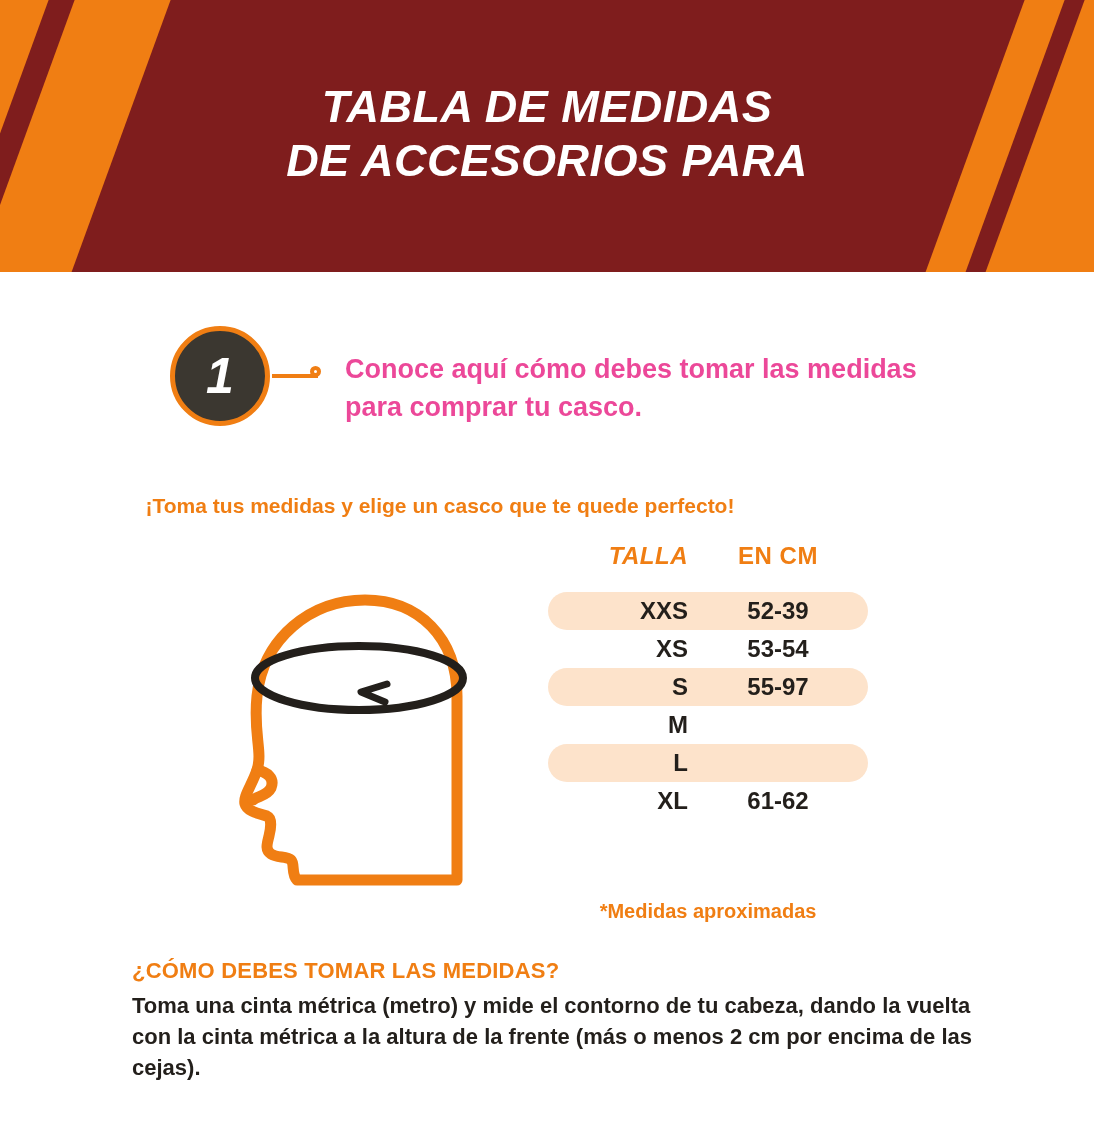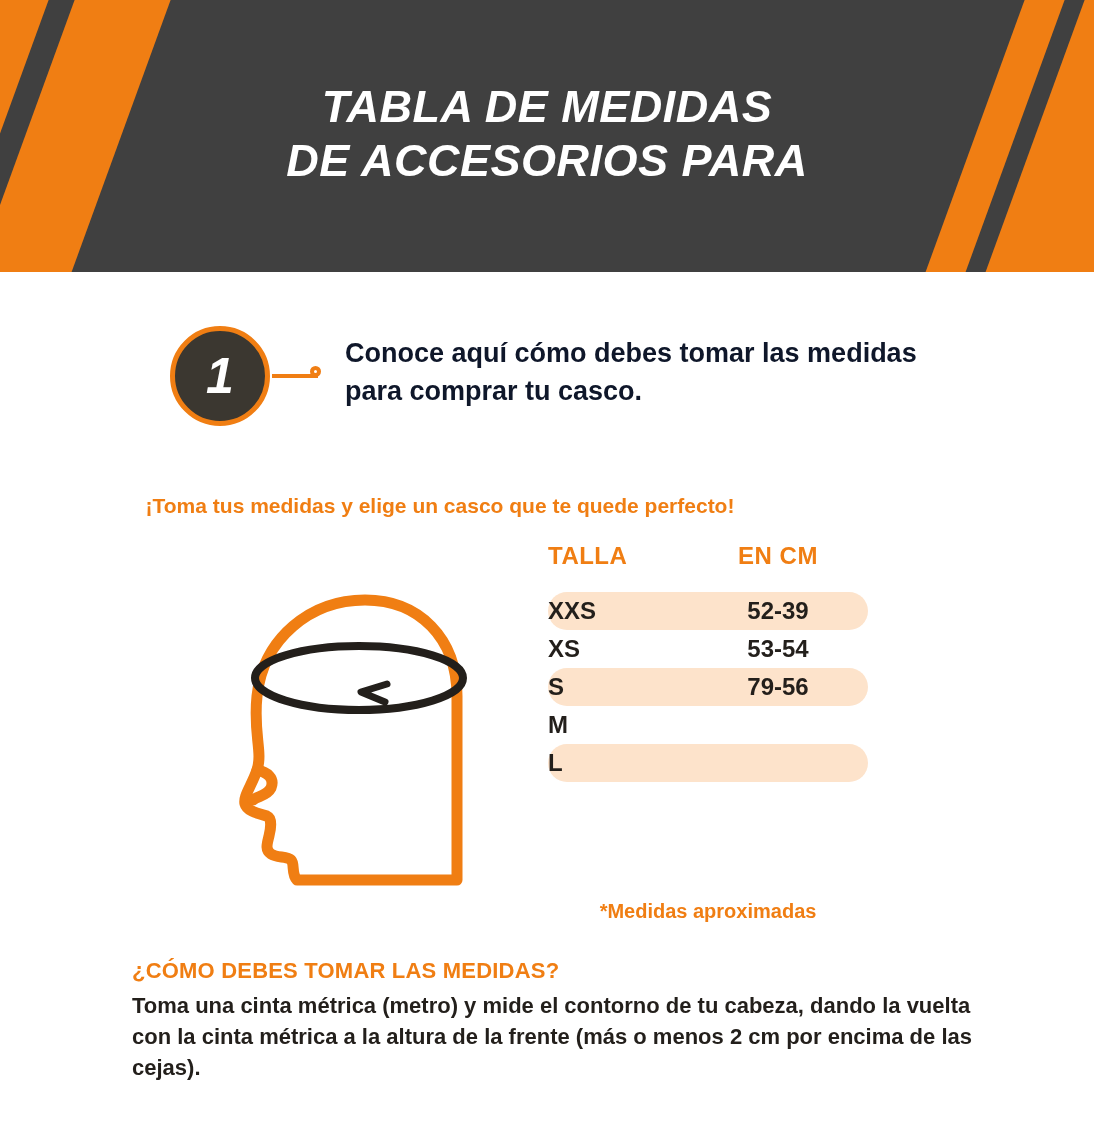--- a/index.html
+++ b/index.html
@@ -12,21 +12,21 @@
     background: #ffffff;
     font-family: "Liberation Sans", sans-serif;
     overflow: hidden;
   }
 
   
   .header {
     position: relative;
     width: 1094px;
     height: 272px;
-    background: #404040;
+    background: #7f1d1d;
     overflow: hidden;
     text-decoration: underline;
   }
   .stripe {
     position: absolute;
     top: -60px;
     height: 420px;
     background: #f07e13;
     transform: skewX(-20deg);
   }
@@ -102,23 +102,23 @@
     width: 11px;
     height: 11px;
     border-radius: 50%;
     background: #ffffff;
     border: 4px solid #f07e13;
     box-sizing: border-box;
   }
   .step-text {
     position: absolute;
     left: 345px;
-    top: 12px;
+    top: 28px;
     width: 620px;
-    color: #0f172a;
+    color: #ec4899;
     font-size: 27px;
     line-height: 38px;
     font-weight: bold;
   }
 
   .tagline {
     position: absolute;
     left: 0;
     top: 222px;
     width: 880px;
@@ -138,36 +138,36 @@
   .thead {
     display: flex;
     padding-bottom: 22px;
   }
   .thead .th {
     color: #f07e13;
     font-size: 24px;
     font-weight: bold;
     letter-spacing: 0.5px;
   }
-  .th.c1 { width: 140px; text-align: left; }
+  .th.c1 { width: 140px; text-align: right; font-style: italic; }
   .th.c2 { width: 180px; text-align: center; }
 
   .trow {
     display: flex;
     align-items: center;
     height: 38px;
     border-radius: 19px;
   }
   .trow.alt { background: #fde3cb; }
   .trow .td {
     color: #231f1b;
     font-size: 24px;
     font-weight: bold;
   }
-  .td.c1 { width: 140px; text-align: left; }
+  .td.c1 { width: 140px; text-align: right; }
   .td.c2 { width: 180px; text-align: center; }
 
   .note {
     position: absolute;
     left: 548px;
     top: 628px;
     width: 320px;
     text-align: center;
     color: #f07e13;
     font-size: 20px;
@@ -263,27 +263,31 @@
     <div class="trow alt">
       <div class="td c1">XXS</div>
       <div class="td c2">52-39</div>
     </div>
     <div class="trow">
       <div class="td c1">XS</div>
       <div class="td c2">53-54</div>
     </div>
     <div class="trow alt">
       <div class="td c1">S</div>
-      <div class="td c2">79-56</div>
+      <div class="td c2">55-97</div>
     </div>
     <div class="trow">
       <div class="td c1">M</div>
     </div>
     <div class="trow alt">
       <div class="td c1">L</div>
+    </div>
+    <div class="trow">
+      <div class="td c1">XL</div>
+      <div class="td c2">61-62</div>
     </div>
   </div>
 
   <div class="note">*Medidas aproximadas</div>
 
   <div class="howto">
     <div class="howto-title">¿CÓMO DEBES TOMAR LAS MEDIDAS?</div>
     <div class="howto-body">Toma una cinta métrica (metro) y mide el contorno de tu cabeza, dando la vuelta con la cinta métrica a la altura de la frente (más o menos 2 cm por encima de las cejas).</div>
   </div>
 

